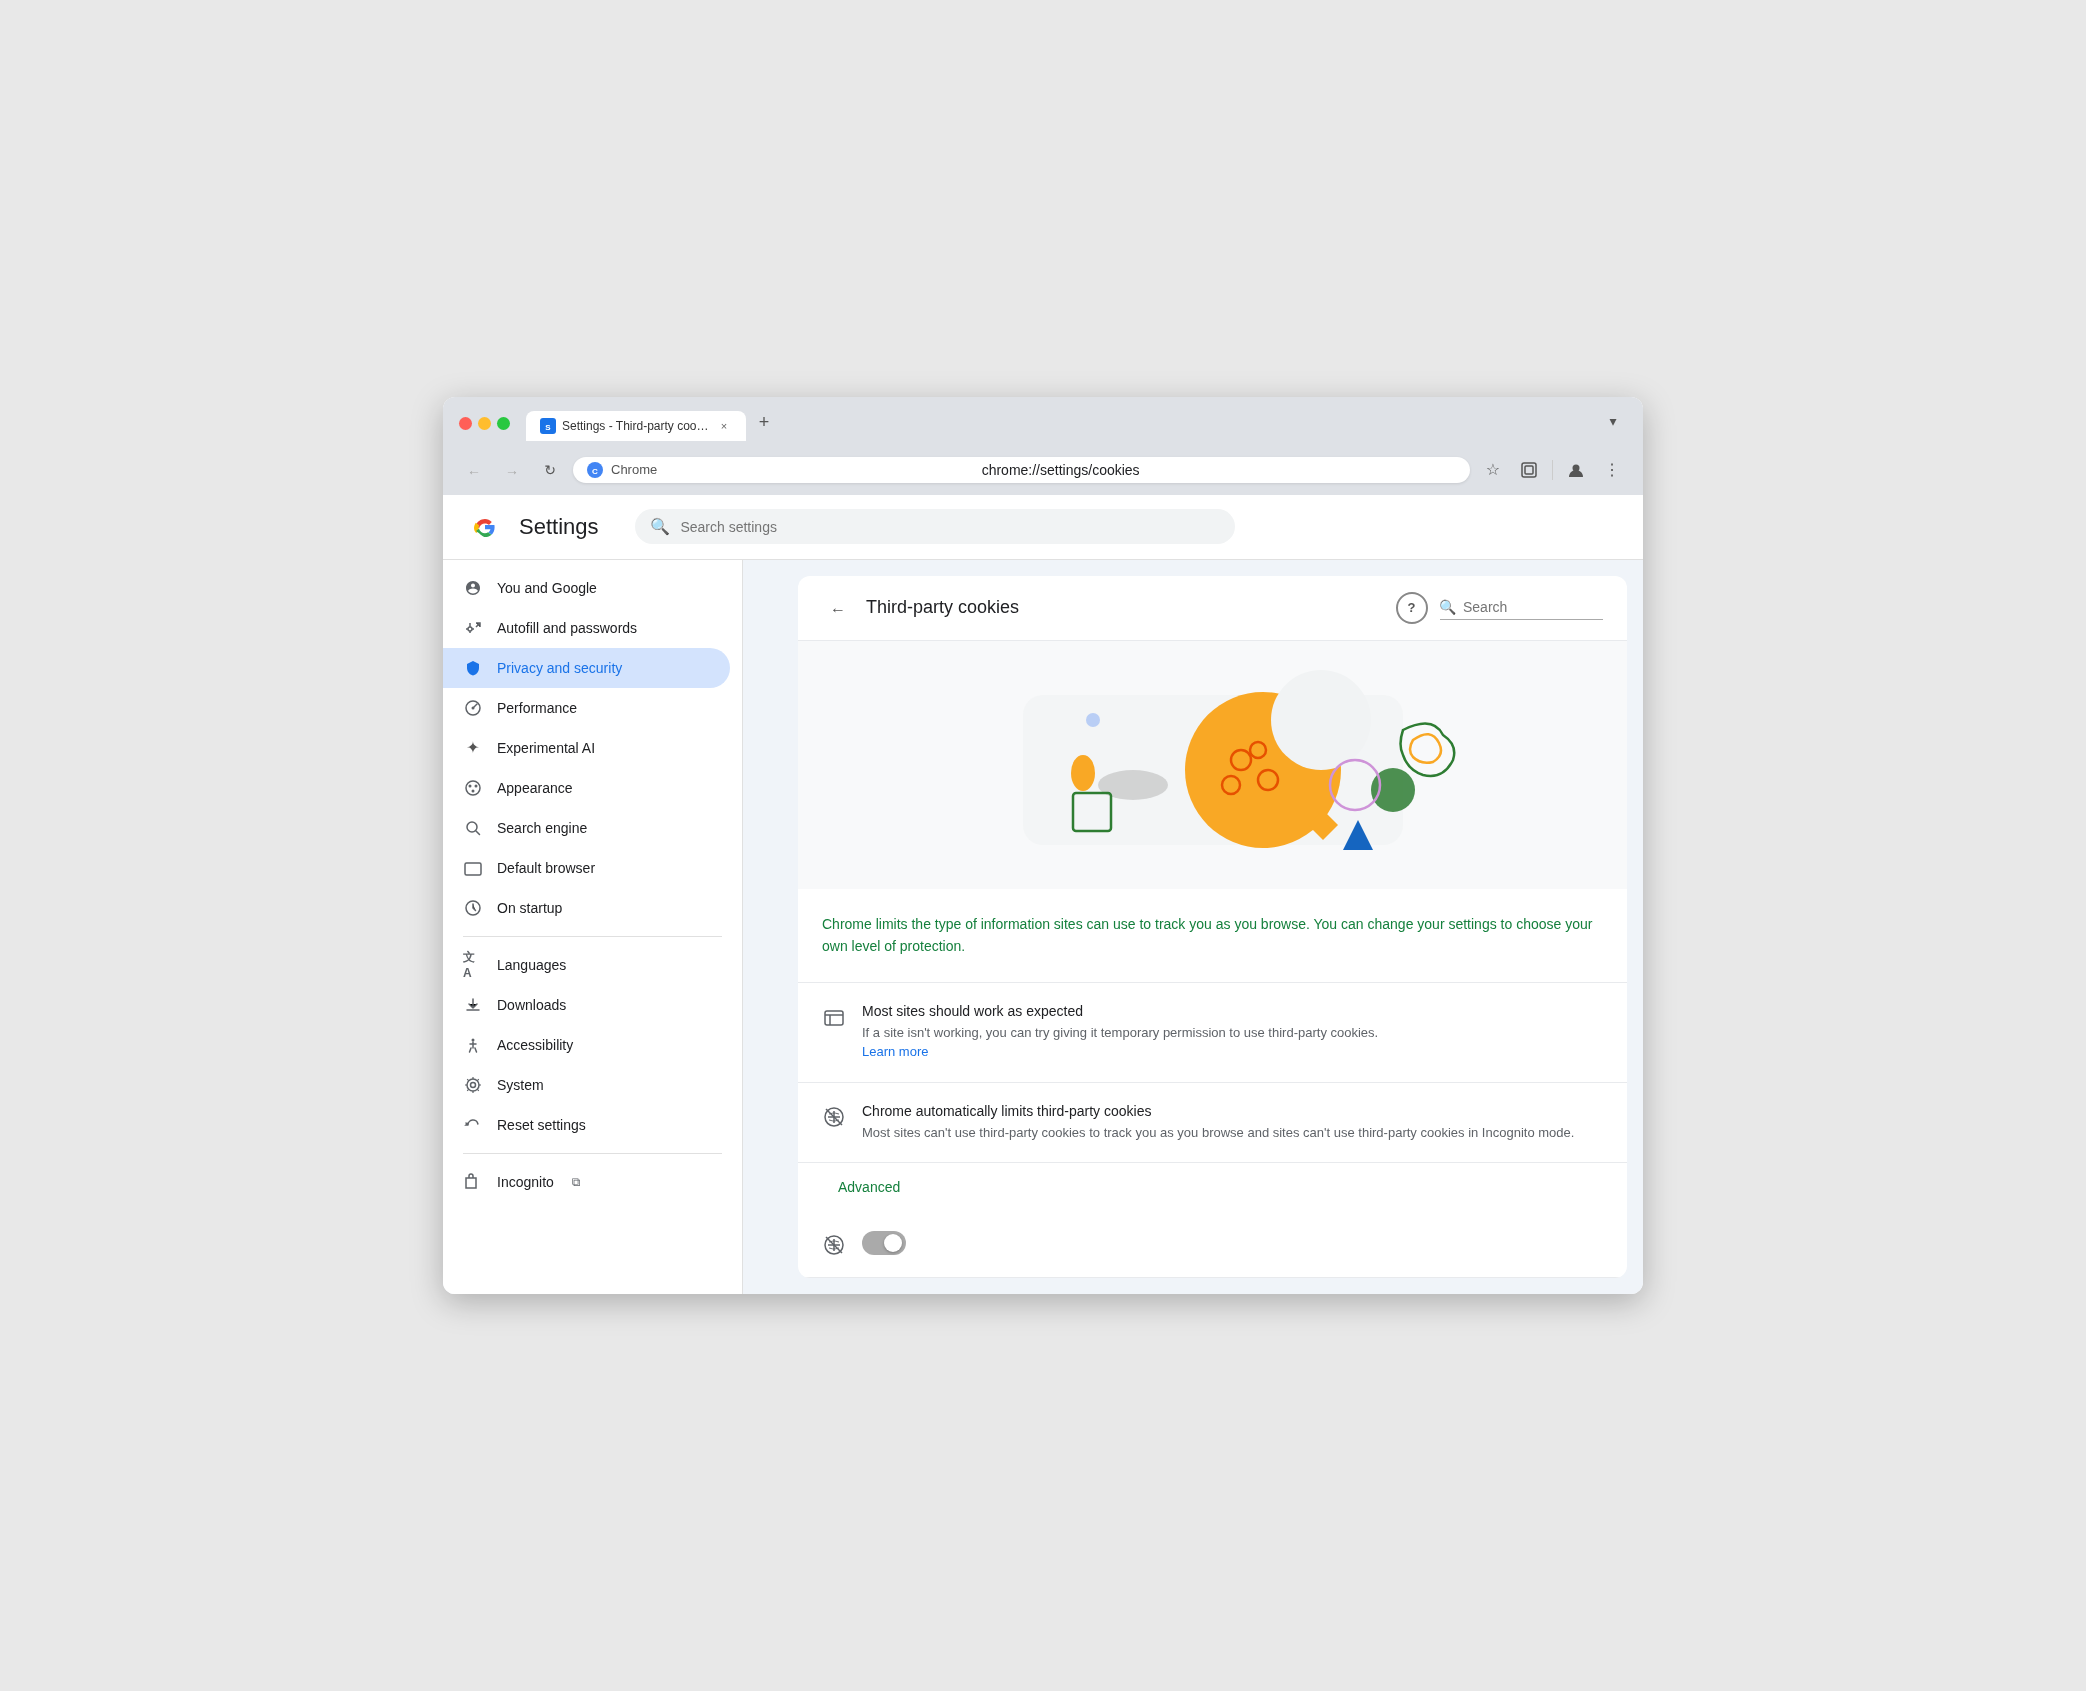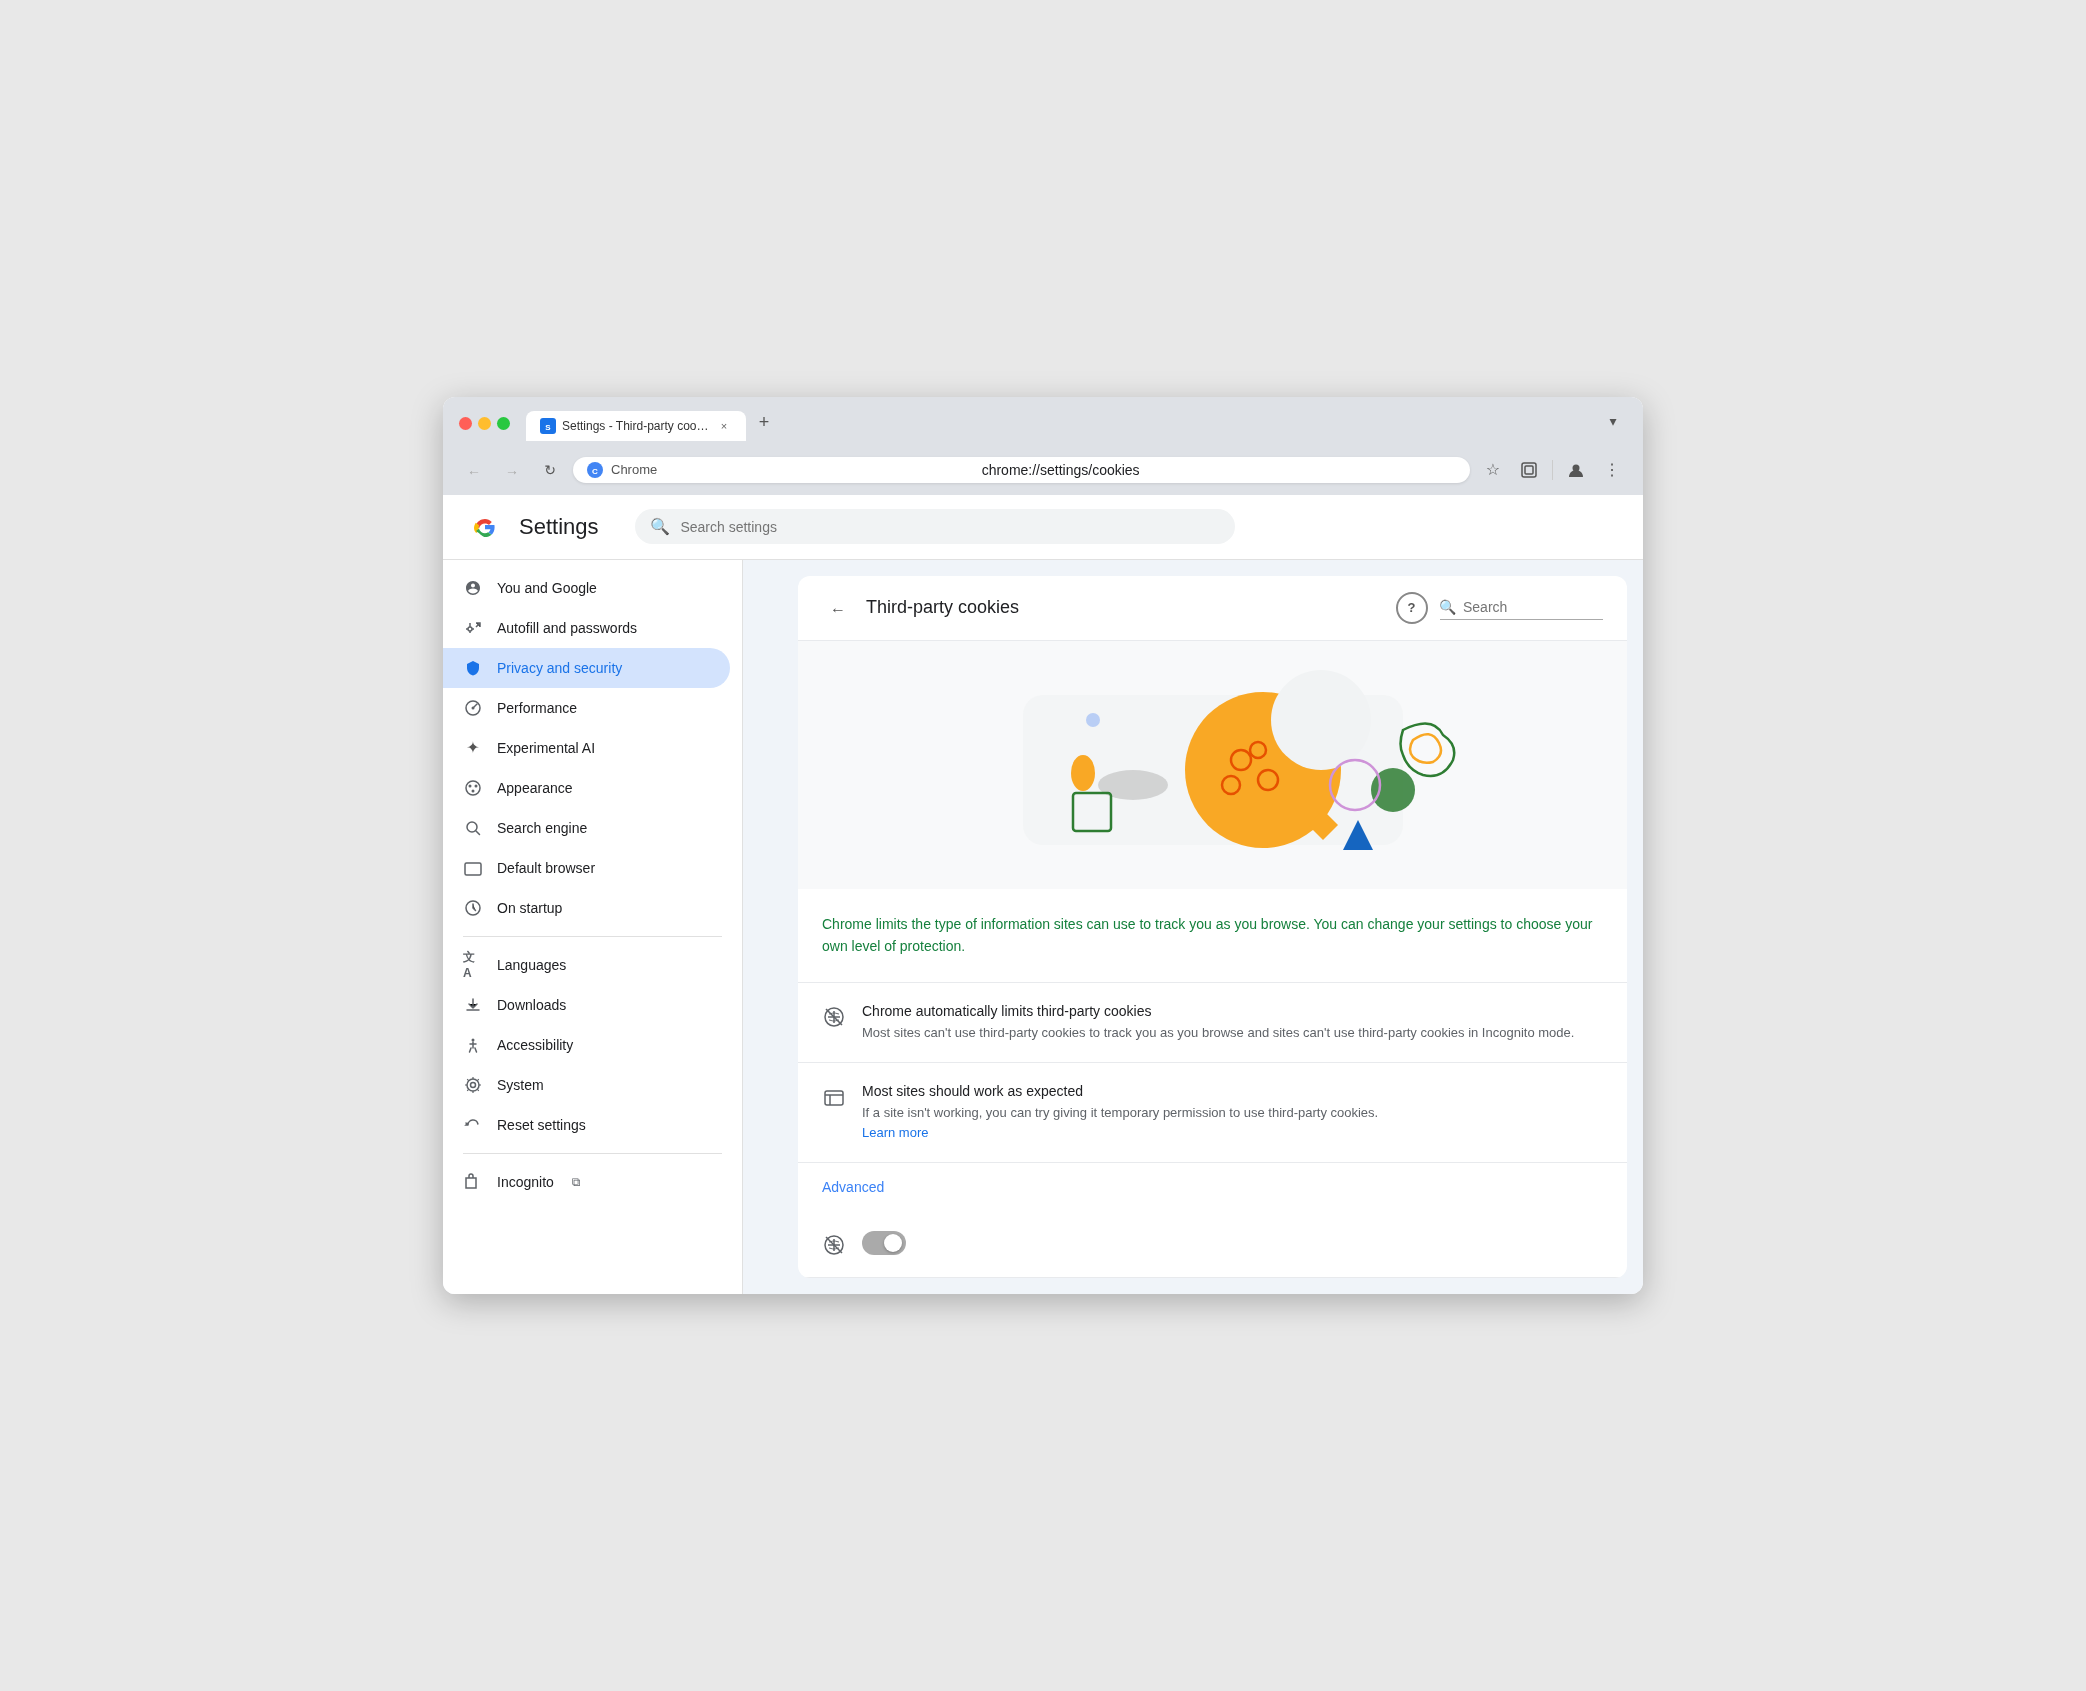--- a/index.html
+++ b/index.html
@@ -304,23 +304,23 @@
       font-size: 13px;
       color: #5f6368;
       line-height: 1.5;
     }
     .option-desc a {
       color: #1a73e8;
       text-decoration: none;
     }
     
     .advanced-header {
-      padding: 16px 24px;
+      padding: 16px 40px;
       font-size: 14px;
-      color: #3b82f6;
+      color: #15803d;
       font-weight: 500;
     }
     
     .toggle-wrap {
       display: flex;
       align-items: center;
     }
     .toggle {
       width: 44px; height: 24px;
       background: #aaa;
@@ -630,50 +630,50 @@
             </svg>
           </div>
 
           <div class="description-section">
             <p class="description-text">Chrome limits the type of information sites can use to track you as you browse. You can change your settings to choose your own level of protection.</p>
           </div>
 
           <div class="option-item">
             <div class="option-icon">
               <svg width="22" height="22" viewBox="0 0 22 22">
-                <circle cx="11" cy="11" r="9" fill="none" stroke="#5f6368" stroke-width="1.5"></circle>
-                <line x1="5" y1="11" x2="17" y2="11" stroke="#5f6368" stroke-width="1.5"></line>
-                <line x1="11" y1="5" x2="11" y2="17" stroke="#5f6368" stroke-width="1.5"></line>
-                <path d="M6 8c1 0 3-1 5-1s4 1 5 1" stroke="#5f6368" stroke-width="1" fill="none"></path>
-                <path d="M6 14c1 0 3 1 5 1s4-1 5-1" stroke="#5f6368" stroke-width="1" fill="none"></path>
-
-                <line x1="3" y1="3" x2="19" y2="19" stroke="#5f6368" stroke-width="1.5"></line>
-              </svg>
-            </div>
-            <div class="option-text">
-              <div class="option-title">Chrome automatically limits third-party cookies</div>
-              <div class="option-desc">Most sites can't use third-party cookies to track you as you browse and sites can't use third-party cookies in Incognito mode.</div>
-            </div>
-          </div>
-
-          <div class="option-item">
-            <div class="option-icon">
-              <svg width="22" height="22" viewBox="0 0 22 22">
                 <rect x="2" y="5" width="18" height="14" rx="2" fill="none" stroke="#5f6368" stroke-width="1.5"></rect>
                 <path d="M2 9h18" stroke="#5f6368" stroke-width="1.5"></path>
                 <path d="M7 9v10" stroke="#5f6368" stroke-width="1.5"></path>
               </svg>
             </div>
             <div class="option-text">
               <div class="option-title">Most sites should work as expected</div>
               <div class="option-desc">
                 <span>If a site isn't working, you can try giving it temporary permission to use third-party cookies.</span>
                 <br>
                 <a href="#">Learn more</a>
               </div>
+            </div>
+          </div>
+
+          <div class="option-item">
+            <div class="option-icon">
+              <svg width="22" height="22" viewBox="0 0 22 22">
+                <circle cx="11" cy="11" r="9" fill="none" stroke="#5f6368" stroke-width="1.5"></circle>
+                <line x1="5" y1="11" x2="17" y2="11" stroke="#5f6368" stroke-width="1.5"></line>
+                <line x1="11" y1="5" x2="11" y2="17" stroke="#5f6368" stroke-width="1.5"></line>
+                <path d="M6 8c1 0 3-1 5-1s4 1 5 1" stroke="#5f6368" stroke-width="1" fill="none"></path>
+                <path d="M6 14c1 0 3 1 5 1s4-1 5-1" stroke="#5f6368" stroke-width="1" fill="none"></path>
+
+                <line x1="3" y1="3" x2="19" y2="19" stroke="#5f6368" stroke-width="1.5"></line>
+              </svg>
+            </div>
+            <div class="option-text">
+              <div class="option-title">Chrome automatically limits third-party cookies</div>
+              <div class="option-desc">Most sites can't use third-party cookies to track you as you browse and sites can't use third-party cookies in Incognito mode.</div>
             </div>
           </div>
 
           <div class="advanced-header">
             <span>Advanced</span>
           </div>
 
           <div class="option-item">
             <div class="option-icon">
               <svg width="22" height="22" viewBox="0 0 22 22">

